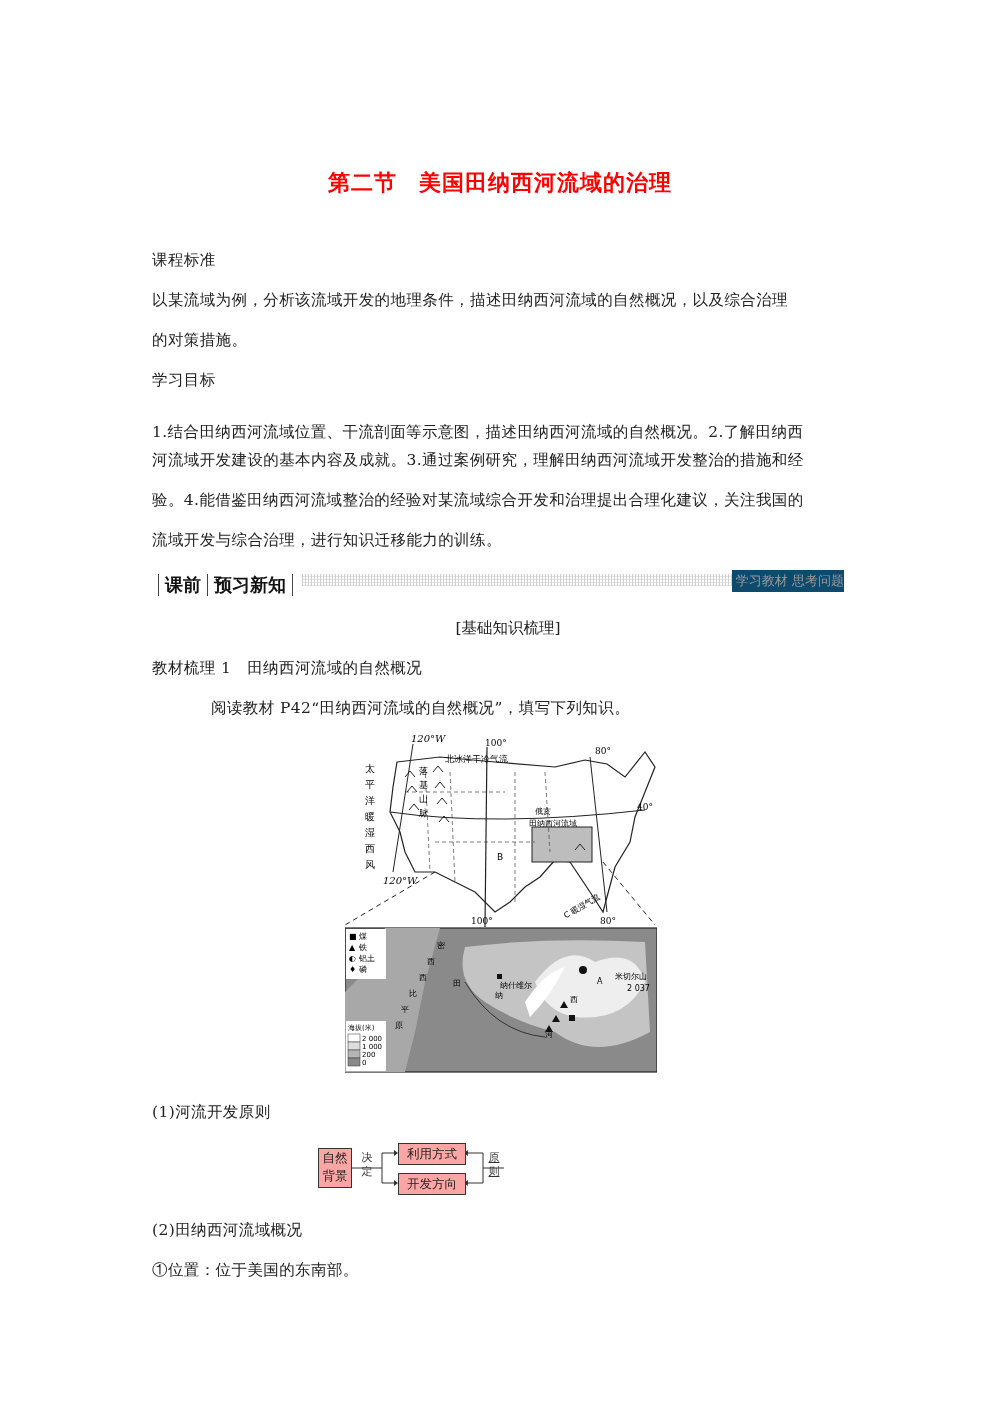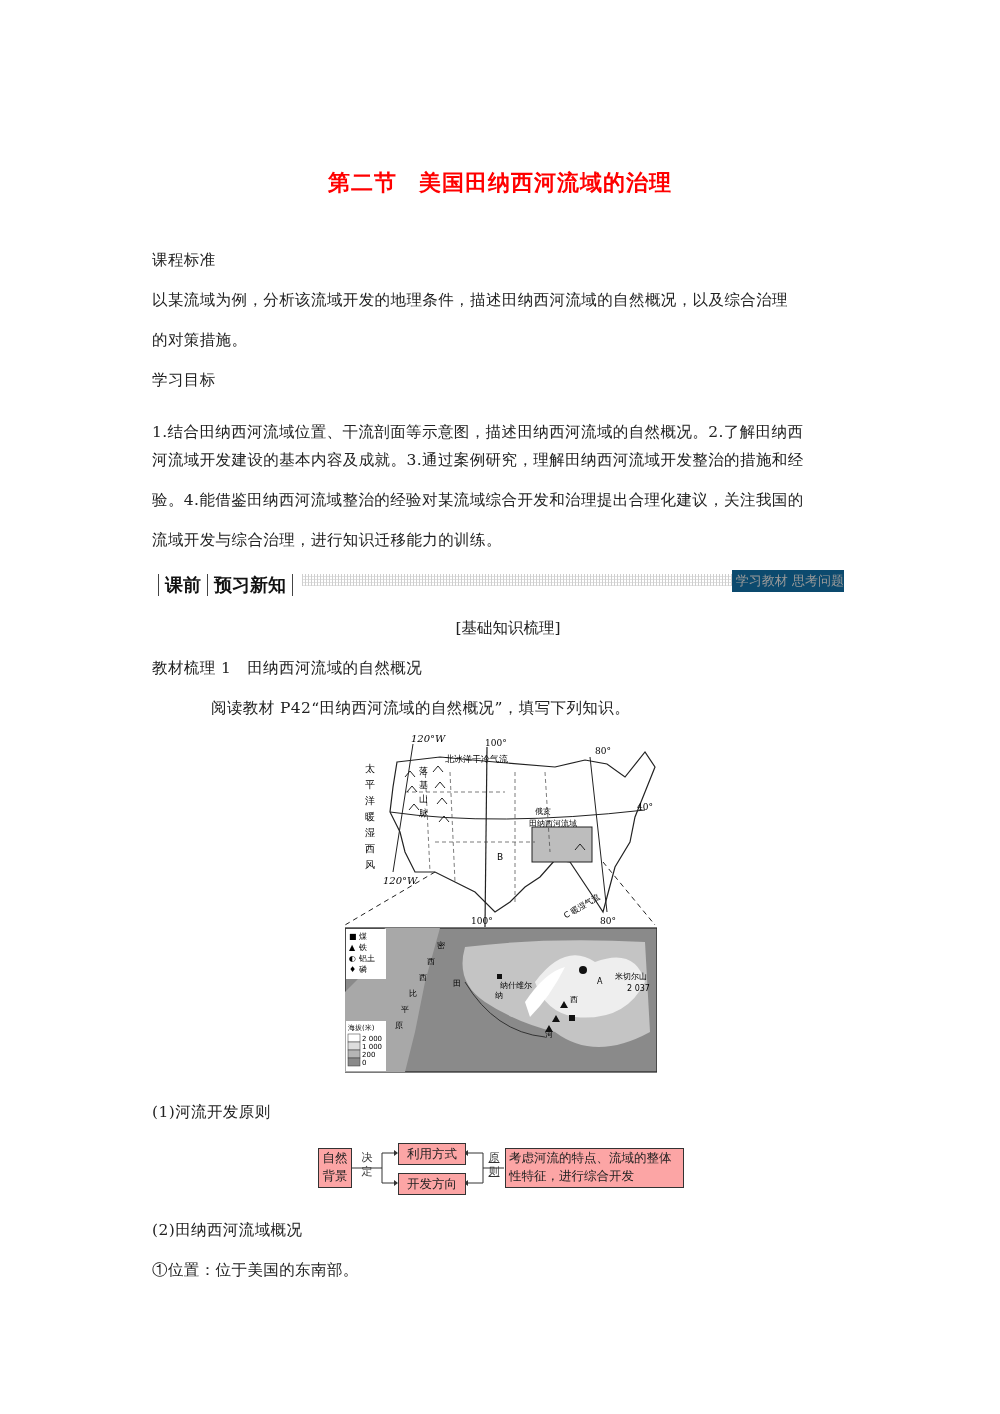--- a/index.html
+++ b/index.html
@@ -180,17 +180,16 @@
     <line x1="165" y1="10" x2="165" y2="40" stroke="#333"></line>
     <line x1="150" y1="10" x2="165" y2="10" stroke="#333"></line>
     <line x1="150" y1="40" x2="165" y2="40" stroke="#333"></line>
     <path d="M150 7 L146 10 L150 13 Z M150 37 L146 40 L150 43 Z" fill="#333"></path>
   </svg>
   <div class="box" style="left:0;top:5px;width:32px;height:38px;line-height:18px;font-size:12.5px;">自然背景</div>
   <div class="lbl" style="left:40px;top:8px;width:18px;">决定</div>
   <div class="box" style="left:80px;top:0;width:66px;height:20px;line-height:20px;font-size:12.5px;">利用方式</div>
   <div class="box" style="left:80px;top:30px;width:66px;height:20px;line-height:20px;font-size:12.5px;">开发方向</div>
   <div class="lbl" style="left:169px;top:8px;width:14px;text-decoration:underline;">原则</div>
-  <div class="box" style="left:187px;top:5px;width:174px;height:38px;line-height:18px;font-size:12.5px;text-align:left;padding-left:3px;">考虑河流的特点、流域的整体性特征，进行综合开发</div>
 </div>
 
 <div class="abs p" style="top:1210px;">(2)田纳西河流域概况</div>
 <div class="abs p" style="top:1250px;">①位置：位于美国的东南部。</div>
 
 </body></html>

